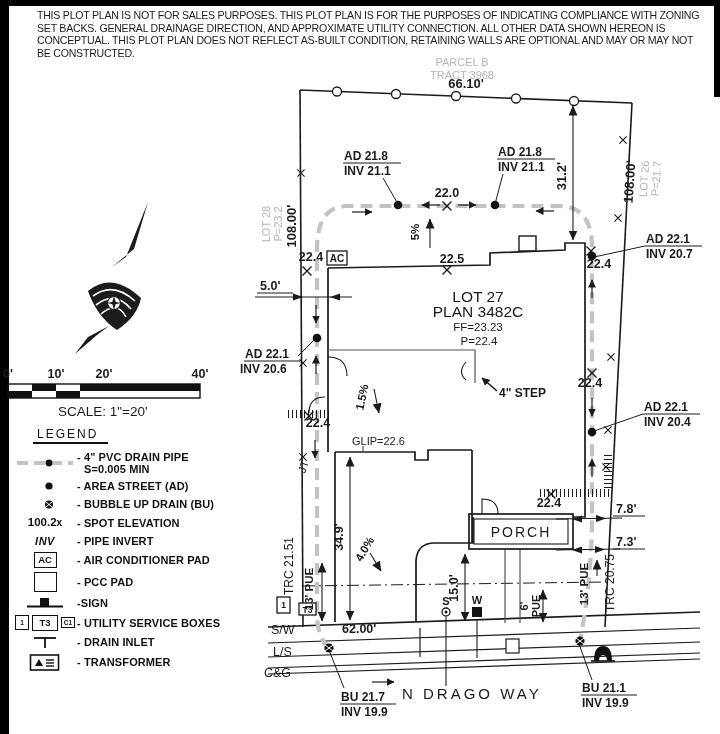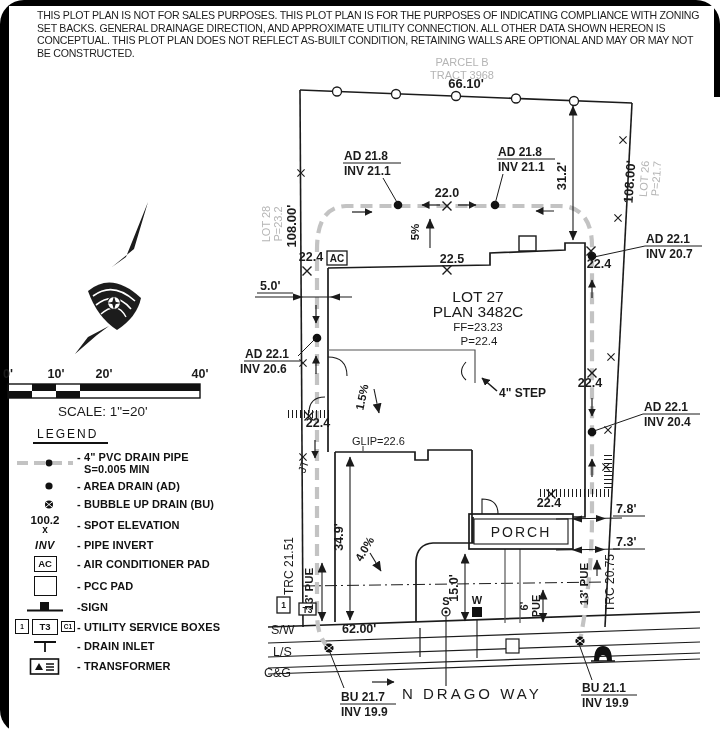--- a/index.html
+++ b/index.html
@@ -1,36 +1,36 @@
 <!DOCTYPE html>
 <html><head>
 <meta charset="utf-8">
 <style>
   html,body{margin:0;padding:0;background:#fff;}
   .page{position:relative;width:720px;height:734px;background:#fff;overflow:hidden;
-        font-family:"Liberation Sans",sans-serif;border-radius:24px;}
+        font-family:"Liberation Sans",sans-serif;}
   .frame-top{position:absolute;left:0;top:0;width:720px;height:6px;background:#000;}
   .frame-left{position:absolute;left:0;top:0;width:9px;height:734px;background:#000;}
   .frame-right{position:absolute;right:0;top:0;width:6px;height:97px;background:#000;}
   .disclaimer{position:absolute;left:37px;top:9px;width:672px;
         font-size:10.6px;line-height:12.6px;letter-spacing:-0.25px;color:#1d1d1d;font-weight:500;}
   .plan-svg{position:absolute;left:0;top:0;}
   svg text{font-family:"Liberation Sans",sans-serif;fill:#1b1b1b;}
   svg text.b{font-weight:bold;}
   svg text.g{fill:#b5b5b5;font-weight:500;}
   
   .legend{position:absolute;left:13px;top:424px;width:250px;color:#111;}
   .legend-title{font-size:12px;font-weight:500;letter-spacing:2px;border-bottom:2px solid #111;
         display:inline-block;padding:0 10px 1px 4px;margin-left:20px;}
   .lrows{margin-top:7px;display:flex;flex-direction:column;gap:4.2px;}
   .lrow{display:flex;align-items:center;min-height:14px;}
   .lsym{width:64px;display:flex;justify-content:center;align-items:center;flex:none;}
   .llab{font-size:11px;font-weight:600;letter-spacing:0.1px;white-space:nowrap;}
   .llab .sub{display:block;margin-left:7px;}
-  .spot-sym{display:flex;flex-direction:column;align-items:center;line-height:9px;
+  .spot-sym{display:flex;flex-direction:row;align-items:center;line-height:9px;
         font-size:11.5px;font-weight:bold;}
   .spot-sym .xx{font-size:10px;}
   .inv-sym{font-size:11px;font-weight:bold;letter-spacing:0.5px;font-style:italic;}
   .boxsym{border:1.6px solid #111;font-size:9.5px;font-weight:bold;display:flex;
         align-items:center;justify-content:center;}
   .ac-box{width:21px;height:14px;}
   .pcc-box{width:21px;height:18px;}
   .ub-wrap{display:flex;align-items:center;gap:3px;}
   .ub-sm{width:12px;height:9px;border:1.3px solid #111;font-size:6.5px;font-weight:bold;
         display:flex;align-items:center;justify-content:center;}
@@ -352,21 +352,21 @@
             </svg>
         </span>
         <span class="llab"><span>- 4" PVC DRAIN PIPE</span><span class="sub">S=0.005 MIN</span></span>
       </div>
       <div class="lrow">
         <span class="lsym">
             <svg width="60" height="10">
               <circle cx="34" cy="5" r="3.6" fill="#111"></circle>
             </svg>
           </span>
-        <span class="llab">- AREA DRAIN (AD)</span>
+        <span class="llab">- AREA STREET (AD)</span>
       </div>
       <div class="lrow">
         <span class="lsym">
             <svg width="60" height="11">
               <circle cx="34" cy="5.5" r="4" fill="#111"></circle>
               <path d="M31,3 L37,8 M37,3 L31,8" stroke="#fff" stroke-width="1"></path>
             </svg>
           </span>
         <span class="llab">- BUBBLE UP DRAIN (BU)</span>
       </div>

